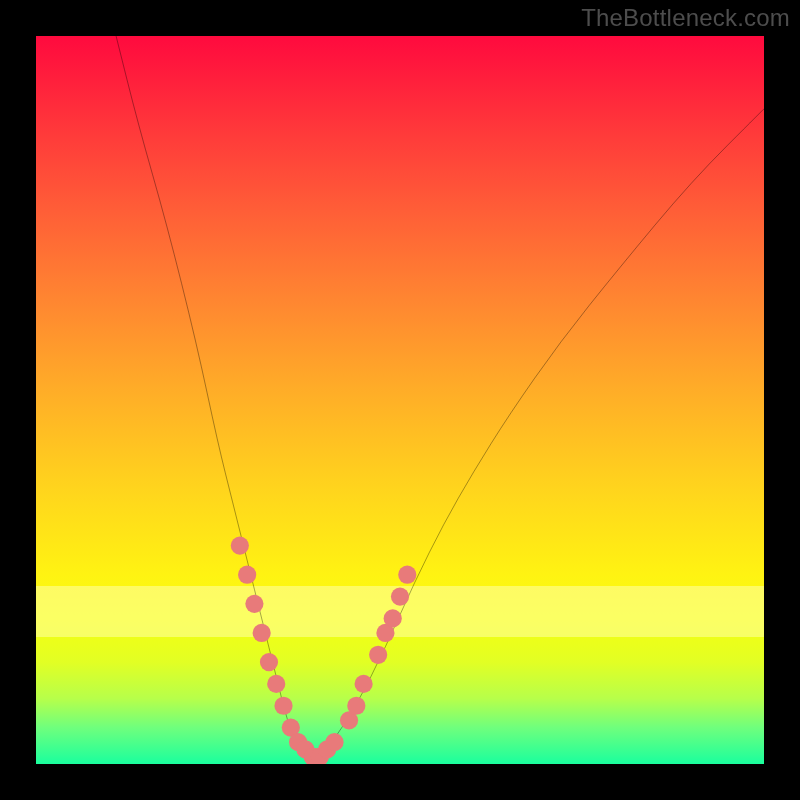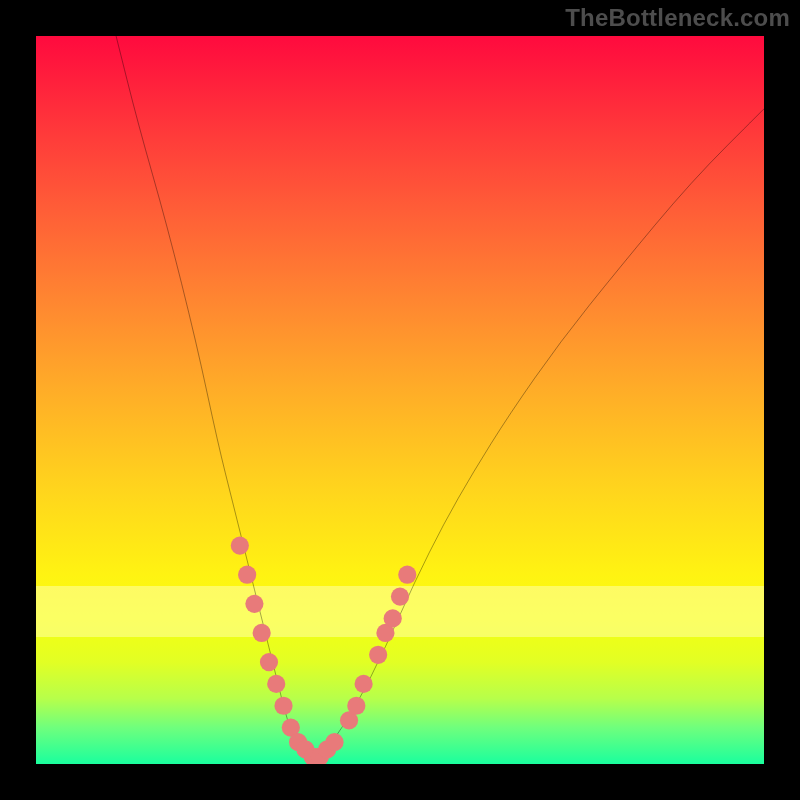--- a/index.html
+++ b/index.html
@@ -15,21 +15,21 @@
     width: 800px;
     height: 800px;
     background: #000000;
   }
   .watermark {
     position: absolute;
     top: 4px;
     right: 10px;
     color: #4d4d4d;
     font-size: 24px;
-    font-weight: 700;
+    font-weight: 400;
     z-index: 10;
     letter-spacing: 0.2px;
     text-align: right;
   }
   .plot-area {
     position: absolute;
     left: 36px;
     top: 36px;
     width: 728px;
     height: 728px;

